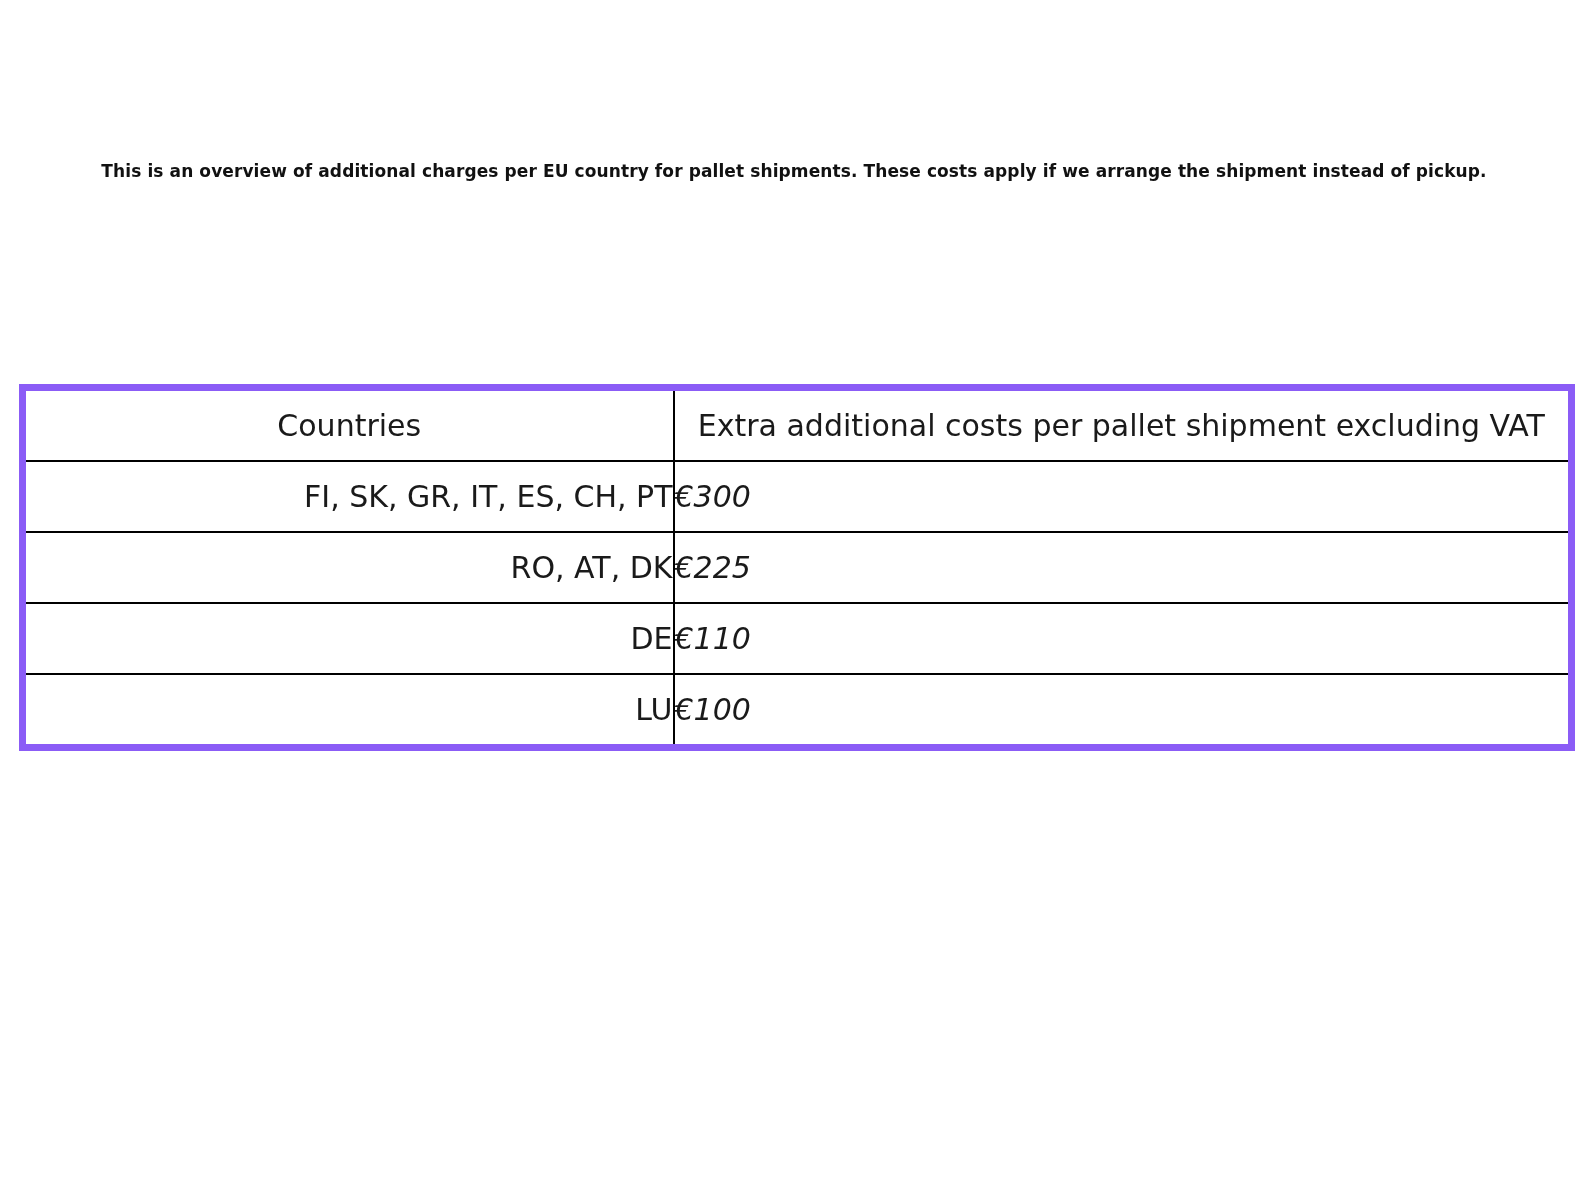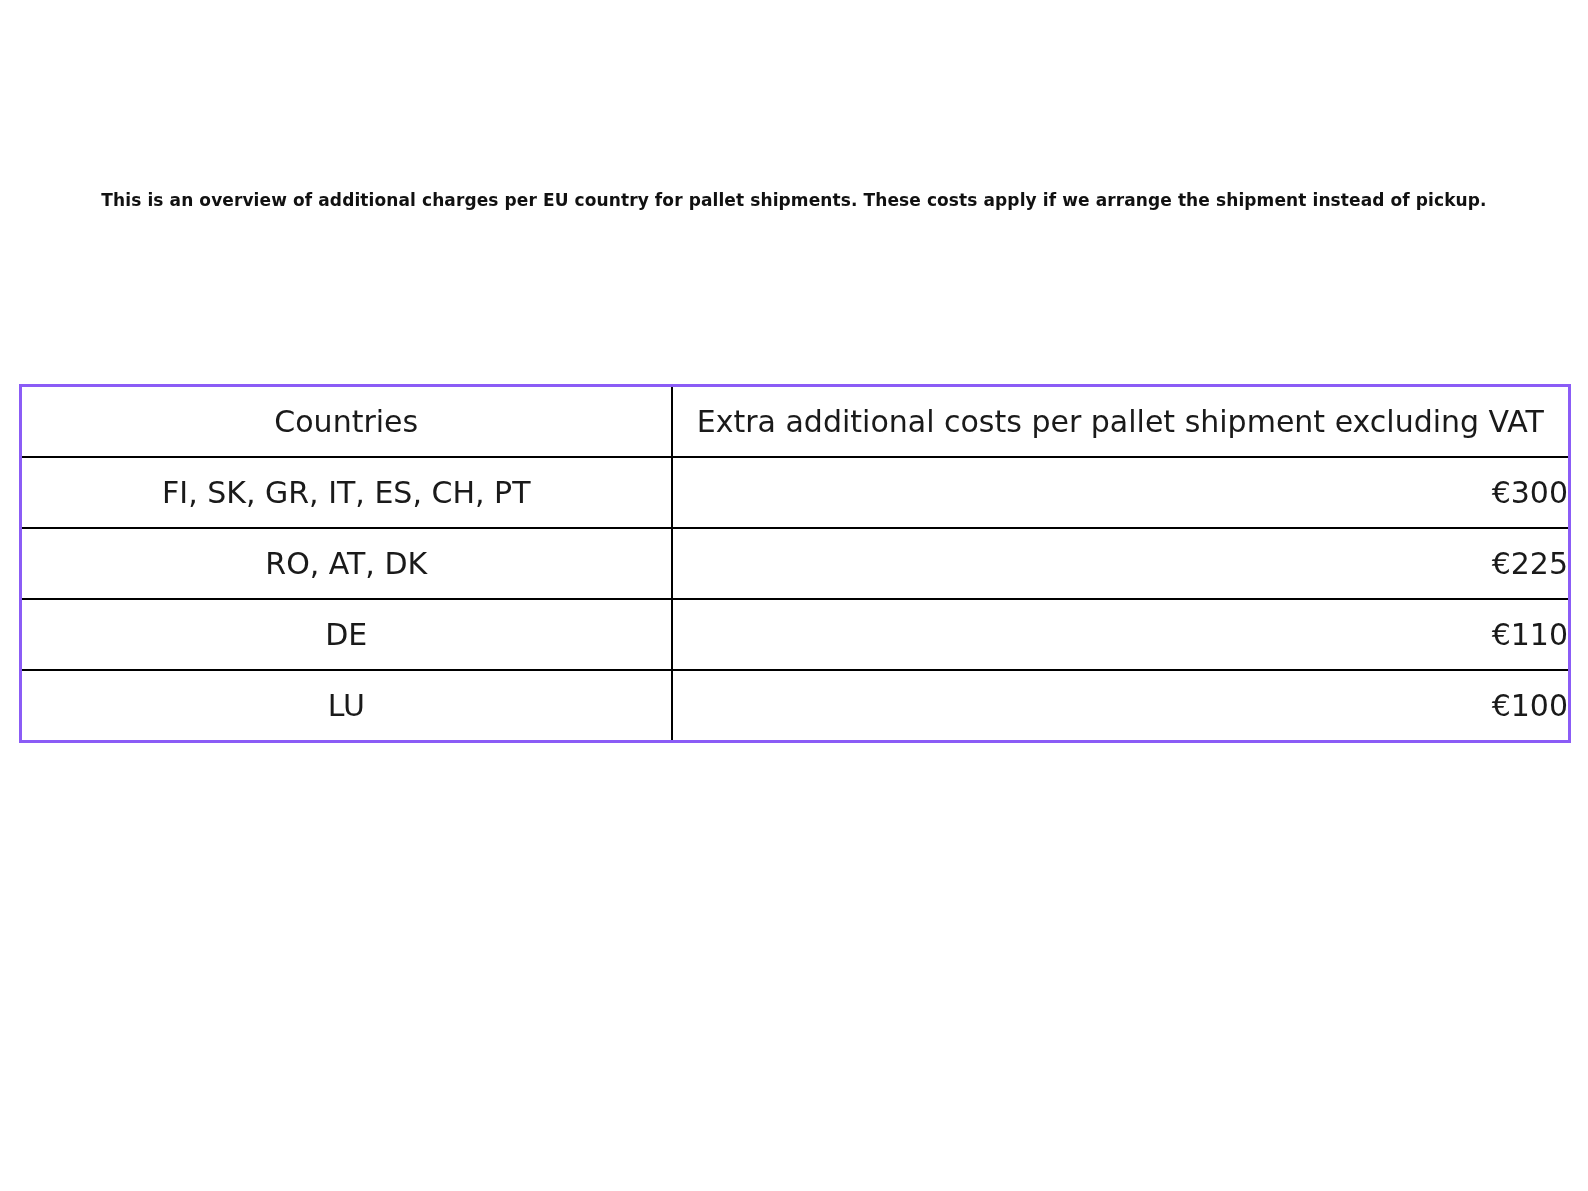--- a/index.html
+++ b/index.html
@@ -16,47 +16,46 @@
   .page-title {
     position: absolute;
     left: 0;
     top: 161px;
     width: 1588px;
     text-align: center;
     font-size: 17px;
     font-weight: bold;
     letter-spacing: 0.1px;
     color: #111111;
-    margin-top: 29px;
   }
   table.charges {
     position: absolute;
     left: 19px;
     top: 384px;
     width: 1549px;
     border-collapse: collapse;
     table-layout: fixed;
-    border: 3px solid #8b5cf6;
+    border: 7px solid #8b5cf6;
     font-size: 30px;
   }
   table.charges th,
   table.charges td {
     border: 2px solid #000000;
     height: 69px;
     vertical-align: middle;
     font-weight: normal;
     white-space: nowrap;
     overflow: hidden;
     padding: 0;
   }
   col.col-countries { width: 651px; }
   col.col-costs { width: 898px; }
   th.header-cell { text-align: center; }
-  td.countries-cell { text-align: center; padding-left: 63px; }
-  td.cost-cell { text-align: right; padding-left: 86px; }
+  td.countries-cell { text-align: right; padding-left: 63px; }
+  td.cost-cell { text-align: left; padding-left: 86px; font-style: italic; }
 </style>
 </head>
 <body>
 
 <div class="page-title">This is an overview of additional charges per EU country for pallet shipments. These costs apply if we arrange the shipment instead of pickup.</div>
 
 <table class="charges">
   <colgroup>
     <col class="col-countries">
     <col class="col-costs">

